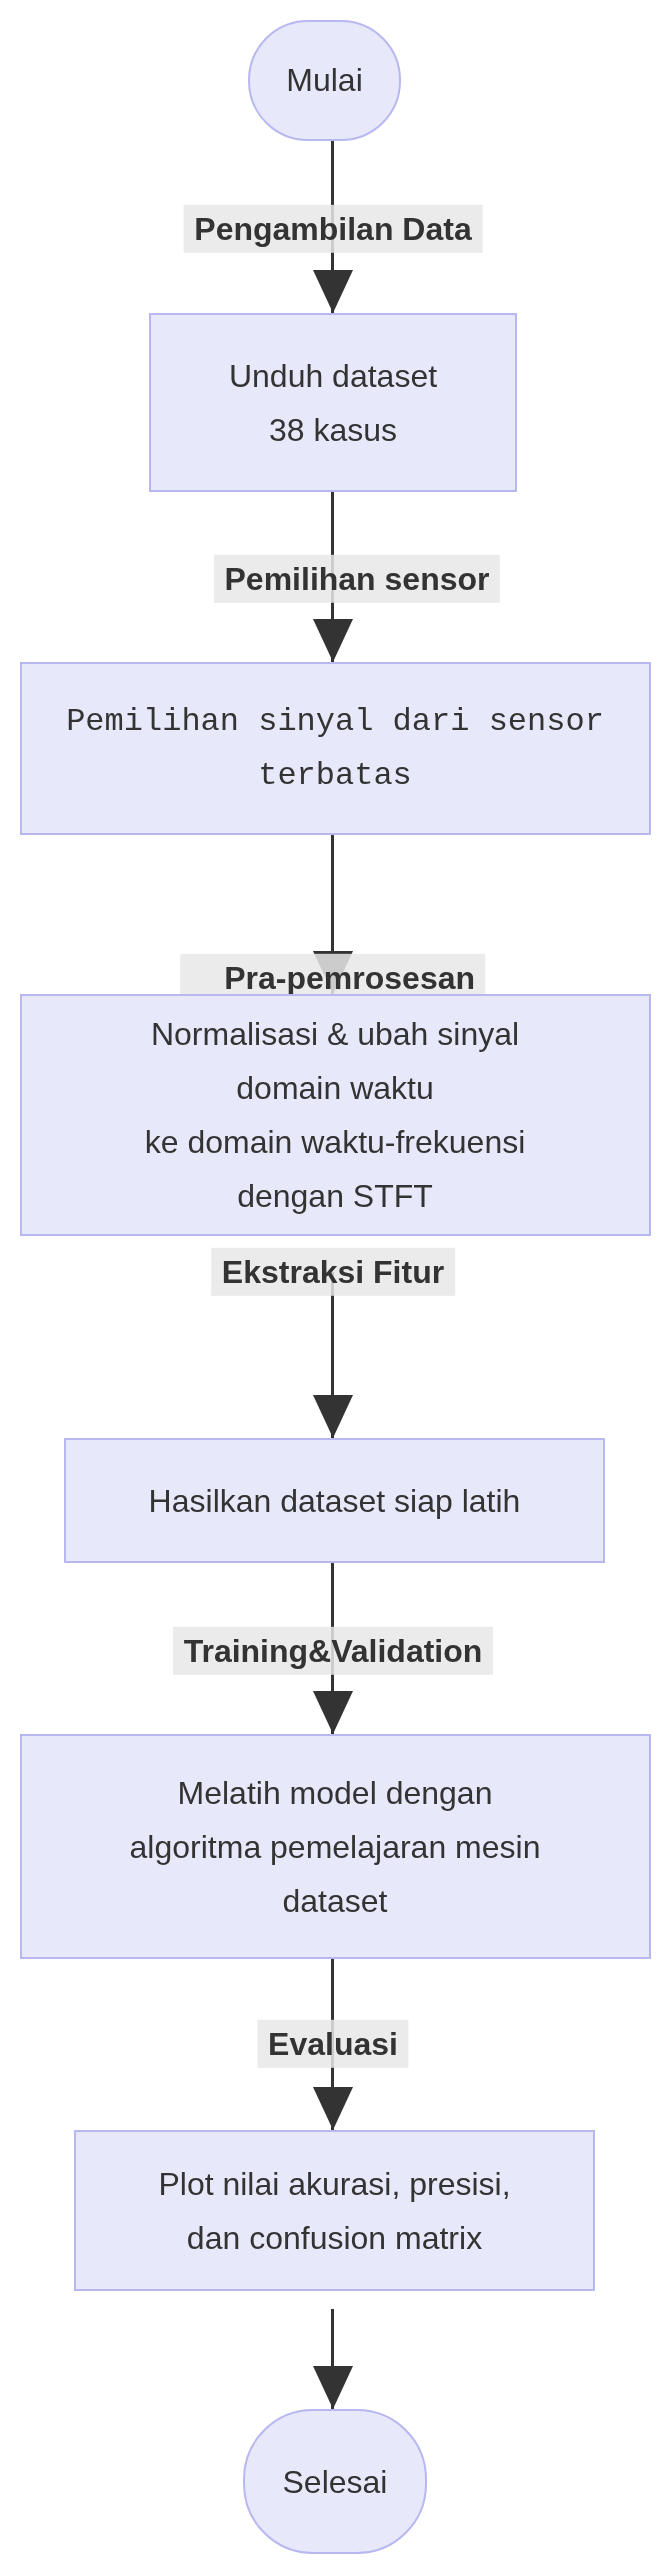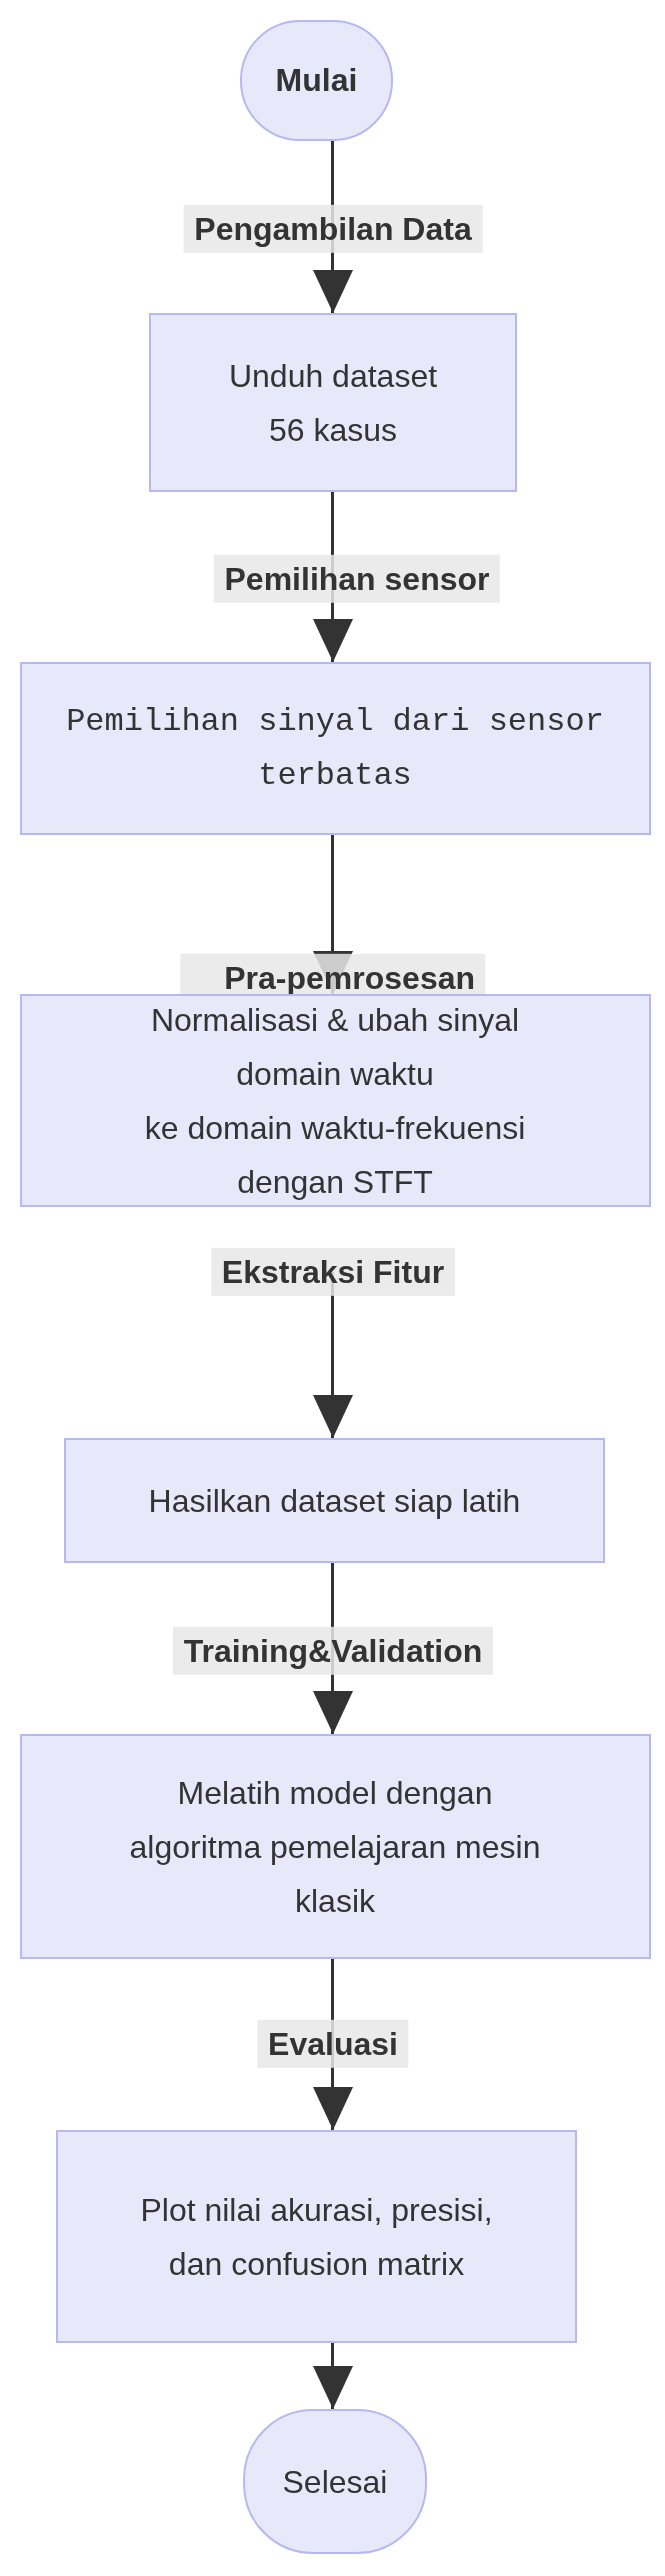--- a/index.html
+++ b/index.html
@@ -26,27 +26,27 @@
     justify-content: center;
     text-align: center;
     color: #333333;
     font-size: 32px;
     line-height: 54px;
   }
   .node .node-label { white-space: pre-line; }
   .stadium-start { border-radius: 60px; }
   .stadium-end   { border-radius: 70px; text-align: center; }
 
-  .n1 { left: 240px; top: 19.5px;   width: 153px; height: 121px; font-weight: bold; }
+  .n1 { left: 248px; top: 19.5px;   width: 153px; height: 121px; }
   .n2 { left: 149px; top: 313px;  width: 368px; height: 179px; }
   .n3 { left: 19.5px;  top: 662px;  width: 631px; height: 173px; font-family: Liberation Mono, monospace; }
-  .n4 { left: 19.5px;  top: 994px; width: 631px; height: 213px; }
+  .n4 { left: 19.5px;  top: 994px; width: 631px; height: 242px; }
   .n5 { left: 64px;  top: 1438px; width: 541px; height: 125px; }
   .n6 { left: 19.5px;  top: 1734px; width: 631px; height: 225px; }
-  .n7 { left: 56px; top: 2130px; width: 521px; height: 213px; }
+  .n7 { left: 74px; top: 2130px; width: 521px; height: 161px; }
   .n8 { left: 243px; top: 2409px; width: 184px; height: 145px; }
 
   
   .edge-line {
     position: absolute;
     left: 331px;
     width: 2.7px;
     background: #333333;
   }
   .e1 { top: 141px;  height: 172px; }
@@ -120,21 +120,21 @@
   <div class="edge-label l4">Ekstraksi Fitur</div>
   <div class="edge-label l5">Training&amp;Validation</div>
   <div class="edge-label l6">Evaluasi</div>
 
   <div class="node stadium-start n1">
     <span class="node-label">Mulai</span>
   </div>
 
   <div class="node n2">
     <span class="node-label">Unduh dataset
-56 kasus</span>
+38 kasus</span>
   </div>
 
   <div class="node n3">
     <span class="node-label">Pemilihan sinyal dari sensor
 terbatas</span>
   </div>
 
   <div class="node n4">
     <span class="node-label">Normalisasi &amp; ubah sinyal
 domain waktu
@@ -142,21 +142,21 @@
 dengan STFT</span>
   </div>
 
   <div class="node n5">
     <span class="node-label">Hasilkan dataset siap latih</span>
   </div>
 
   <div class="node n6">
     <span class="node-label">Melatih model dengan
 algoritma pemelajaran mesin
-klasik</span>
+dataset</span>
   </div>
 
   <div class="node n7">
     <span class="node-label">Plot nilai akurasi, presisi,
 dan confusion matrix</span>
   </div>
 
   <div class="node stadium-end n8">
     <span class="node-label">Selesai</span>
   </div>

